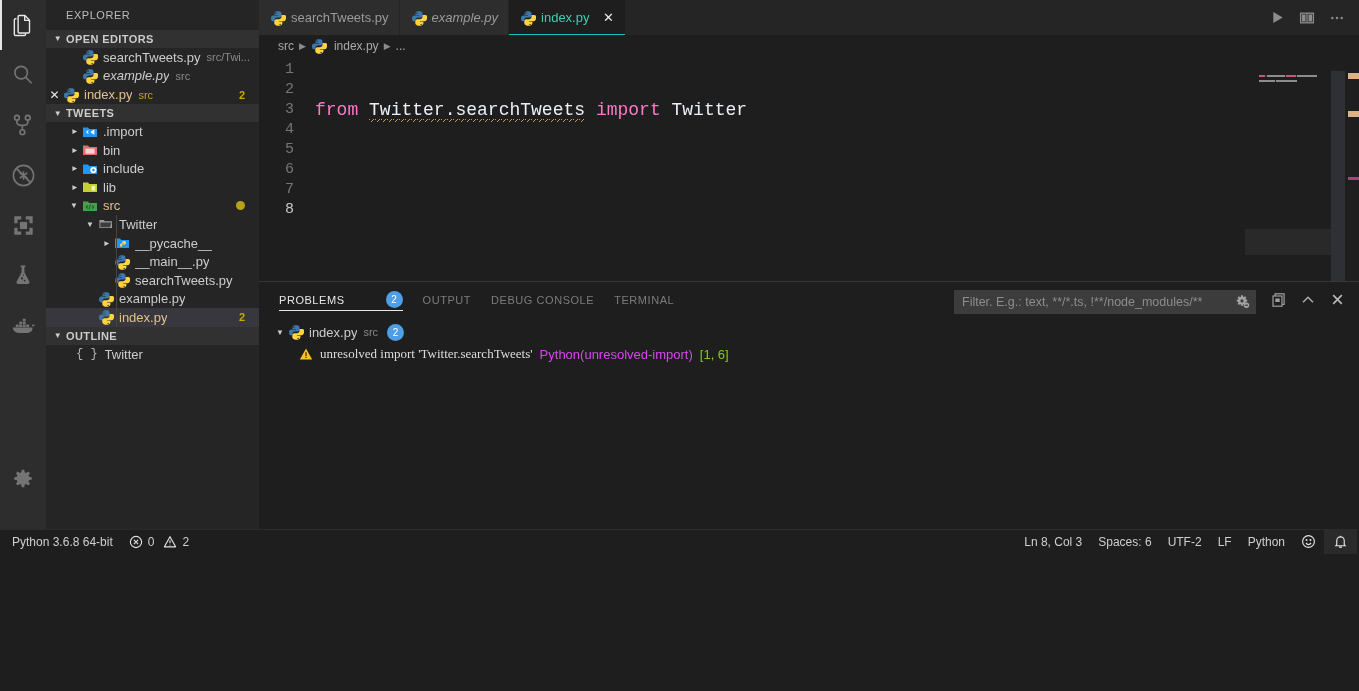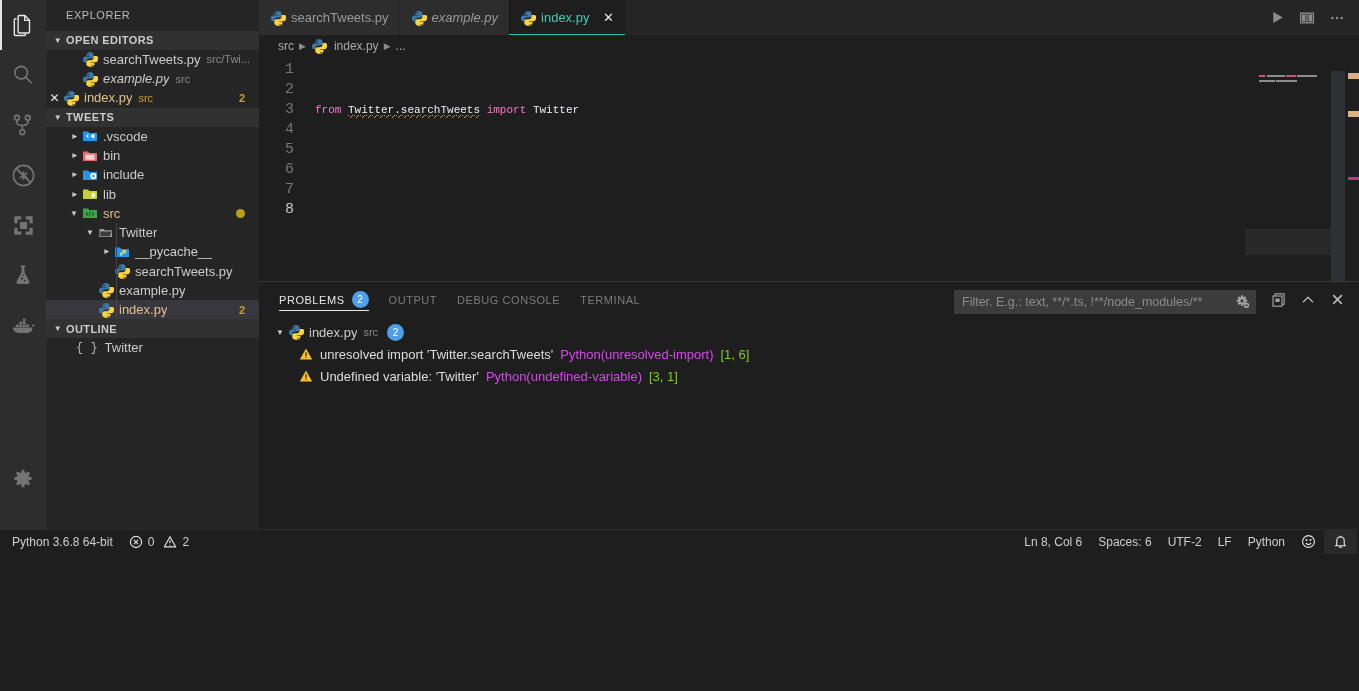--- a/index.html
+++ b/index.html
@@ -106,21 +106,21 @@
   .code-wrap { flex: 1; display: flex; position: relative; min-height: 0; overflow: hidden; }
   .gutter {
     width: 56px; flex-shrink: 0; text-align: right; padding-right: 21px;
     font-family: "Liberation Mono", monospace; font-size: 15px; line-height: 20px;
     color: #767676; padding-top: 3px; user-select: none;
   }
   .gutter div { height: 20px; }
   .gutter div.active-ln { color: #c6c6c6; }
   .code {
     flex: 1; position: relative; padding-top: 3px;
-    font-family: "Liberation Mono", monospace; font-size: 11px; line-height: 20px;
+    font-family: "Liberation Mono", monospace; font-size: 18px; line-height: 20px;
     color: #d4d4d4; white-space: pre; min-width: 0;
   }
   .code .line { height: 20px; position: relative; }
   .kw { color: #ff79c6; }
   .plain { color: #eceff4; }
   .squig {
     background-image: repeating-linear-gradient(135deg, #cc9a54 0, #cc9a54 1.2px, transparent 1.2px, transparent 3px);
     background-position: 0 100%; background-repeat: repeat-x; background-size: 6px 3px;
     padding-bottom: 2px;
     border-bottom: 1px solid rgba(204,154,84,.0);
@@ -141,21 +141,21 @@
   }
 
   
   .panel { height: 248px; background: #1e1e1e; border-top: 1px solid #383838; display: flex; flex-direction: column; flex-shrink: 0; }
   .panel-header { height: 35px; display: flex; align-items: center; padding-left: 20px; flex-shrink: 0; }
   .panel-tab {
     font-size: 11px; letter-spacing: .55px; text-transform: uppercase;
     color: #7c7c7c; margin-right: 20px; display: flex; align-items: center;
     height: 35px; position: relative;
   }
-  .panel-tab.active { color: #e7e7e7; }
+  .panel-tab.active { color: #e7e7e7; gap: 34px; }
   .panel-tab.active::after {
     content: ""; position: absolute; left: 0; right: 0; bottom: 6px; height: 1px; background: #e7e7e7;
   }
   .pill {
     margin-left: 7px; background: #4d9fe8; color: #ffffff; font-size: 10px;
     border-radius: 9px; min-width: 17px; height: 17px; padding: 0 5px;
     display: inline-flex; align-items: center; justify-content: center;
     font-weight: normal; letter-spacing: 0;
   }
   .panel-actions { margin-left: auto; display: flex; align-items: flex-end; padding-right: 8px; gap: 1px; }
@@ -167,21 +167,21 @@
     flex: 1; background: transparent; border: none; outline: none;
     color: #cccccc; font-size: 12.5px; font-family: "Liberation Sans", sans-serif;
   }
   .filter-box input::placeholder { color: #8d8d8d; }
   .p-action { width: 28px; height: 28px; display: flex; align-items: center; justify-content: center; opacity: .8; }
 
   .problems-list { flex: 1; padding-top: 4px; overflow: hidden; }
   .prob-file { height: 22px; display: flex; align-items: center; padding-left: 13px; font-size: 13px; }
   .prob-file .fname { color: #cccccc; }
   .prob-row { height: 22px; display: flex; align-items: center; padding-left: 40px; font-size: 13px; }
-  .prob-msg { color: #dddddd; margin-left: 7px; }
+  .prob-msg { color: #dddddd; margin-left: 7px; font-family: Liberation Serif, serif; }
   .prob-src { color: #d946ef; margin-left: 7px; }
   .prob-pos { color: #84cc16; margin-left: 7px; }
 
   
   .statusbar {
     height: 24px; background: #1e1e1e; border-top: 1px solid #2b2b2b;
     display: flex; align-items: center; color: #cfcfcf; font-size: 12px; flex-shrink: 0;
   }
   .sb-item { padding: 0 8px; height: 24px; display: flex; align-items: center; gap: 5px; white-space: nowrap; }
   .sb-left { display: flex; align-items: center; padding-left: 4px; }
@@ -320,21 +320,21 @@
 
       <div class="tree-row">
         <span class="pad" style="width:20px"></span>
         <span class="twisty collapsed">▼</span>
         <span>
           <svg class="ico" viewBox="0 0 16 16">
               <path fill="#2196f3" d="M1 3.4h5l1.3 1.5H15v8.2H1z"></path>
               <path fill="#ffffff" d="M10.6 6.4l1.8-1v5.3l-1.8-1-2-1.2.7-.5-.7-.5zM6.4 7.2l-.9.8.9.8v1.5l-2.4-2.3L6.4 5.7z"></path>
             </svg>
         </span>
-        <span class="fname">.vscode</span>
+        <span class="fname">.import</span>
       </div>
 
       <div class="tree-row">
         <span class="pad" style="width:20px"></span>
         <span class="twisty collapsed">▼</span>
         <span>
           <svg class="ico" viewBox="0 0 16 16">
               <path fill="#e06c6c" d="M1 3.4h5l1.3 1.5H15v8.2H1z"></path>
               <path fill="#f8d0d0" d="M3.4 6.6h9.2v5.1H3.4z"></path>
             </svg>
@@ -399,20 +399,31 @@
         <span class="twisty collapsed">▼</span>
         <span>
           <svg class="ico" viewBox="0 0 16 16">
               <path fill="#2196f3" d="M1 3.4h5l1.3 1.5H15v8.2H1z"></path>
               <path fill="#fdd340" d="M10.1 6.1c-1.1 0-1.9.4-1.9 1.3v.9h2v.3H7.3c-.7 0-1.3.5-1.3 1.6s.6 1.6 1.3 1.6h.7v-1c0-.8.6-1.4 1.4-1.4h1.5c.6 0 1.1-.5 1.1-1.1V7.4c0-.7-.6-1.2-1.3-1.3h-.6z"></path>
             </svg>
         </span>
         <span class="fname">__pycache__</span>
       </div>
 
+      <div class="tree-row">
+        <span class="indent-guide" style="left:70px"></span>
+        <span class="pad" style="width:68px"></span>
+        <span>
+          <svg class="ico" viewBox="0 0 16 16">
+              <path fill="#3c78aa" d="M7.9 1.3c-1.9 0-3.4.5-3.4 2.2v1.6h3.5v.5H3.2c-1.2 0-2.2.9-2.2 2.8s1 2.9 2.2 2.9h1.2V9.9c0-1.3 1.1-2.4 2.4-2.4h2.7c1.1 0 2-.9 2-2V3.5c0-1.2-1-2.1-2.2-2.2h-1.4zM6 2.6c.4 0 .7.3.7.7s-.3.7-.7.7-.7-.3-.7-.7.3-.7.7-.7z"></path>
+              <path fill="#fdd340" d="M11.5 5.4v1.4c0 1.4-1.2 2.5-2.5 2.5H6.3c-1.1 0-2 .9-2 2v2c0 1.1 1 1.8 2 2.1 1.3.4 2.6.5 4.1 0 1-.3 2-.9 2-2.1v-1.6H8.9v-.5h4.9c1.2 0 1.7-.8 2.1-2.1.4-1.3.4-2.5 0-3.2-.3-.6-.9-1-2.1-1h-2.3zm-1.4 8.3c.4 0 .7.3.7.7s-.3.7-.7.7-.7-.3-.7-.7.3-.7.7-.7z"></path>
+            </svg>
+        </span>
+        <span class="fname">__main__.py</span>
+      </div>
 
       <div class="tree-row">
         <span class="indent-guide" style="left:70px"></span>
         <span class="pad" style="width:68px"></span>
         <span>
           <svg class="ico" viewBox="0 0 16 16">
               <path fill="#3c78aa" d="M7.9 1.3c-1.9 0-3.4.5-3.4 2.2v1.6h3.5v.5H3.2c-1.2 0-2.2.9-2.2 2.8s1 2.9 2.2 2.9h1.2V9.9c0-1.3 1.1-2.4 2.4-2.4h2.7c1.1 0 2-.9 2-2V3.5c0-1.2-1-2.1-2.2-2.2h-1.4zM6 2.6c.4 0 .7.3.7.7s-.3.7-.7.7-.7-.3-.7-.7.3-.7.7-.7z"></path>
               <path fill="#fdd340" d="M11.5 5.4v1.4c0 1.4-1.2 2.5-2.5 2.5H6.3c-1.1 0-2 .9-2 2v2c0 1.1 1 1.8 2 2.1 1.3.4 2.6.5 4.1 0 1-.3 2-.9 2-2.1v-1.6H8.9v-.5h4.9c1.2 0 1.7-.8 2.1-2.1.4-1.3.4-2.5 0-3.2-.3-.6-.9-1-2.1-1h-2.3zm-1.4 8.3c.4 0 .7.3.7.7s-.3.7-.7.7-.7-.3-.7-.7.3-.7.7-.7z"></path>
             </svg>
         </span>
@@ -630,32 +641,20 @@
                   <path fill="#fbc02d" d="M8 1.6l7 12.6H1z"></path>
                   <rect x="7.3" y="5.9" width="1.4" height="4.4" fill="#3a3000"></rect>
                   <rect x="7.3" y="11.1" width="1.4" height="1.4" fill="#3a3000"></rect>
                 </svg>
             </span>
             <span class="prob-msg">unresolved import 'Twitter.searchTweets'</span>
             <span class="prob-src">Python(unresolved-import)</span>
             <span class="prob-pos">[1, 6]</span>
           </div>
 
-          <div class="prob-row">
-            <span>
-              <svg width="14" height="14" viewBox="0 0 16 16">
-                  <path fill="#fbc02d" d="M8 1.6l7 12.6H1z"></path>
-                  <rect x="7.3" y="5.9" width="1.4" height="4.4" fill="#3a3000"></rect>
-                  <rect x="7.3" y="11.1" width="1.4" height="1.4" fill="#3a3000"></rect>
-                </svg>
-            </span>
-            <span class="prob-msg">Undefined variable: 'Twitter'</span>
-            <span class="prob-src">Python(undefined-variable)</span>
-            <span class="prob-pos">[3, 1]</span>
-          </div>
         </div>
       </div>
     </div>
   </div>
 
   <div class="statusbar">
     <div class="sb-left">
       <div class="sb-item">
         <span>Python 3.6.8 64-bit</span>
       </div>
@@ -671,21 +670,21 @@
           <svg width="14" height="14" viewBox="0 0 16 16" fill="none" stroke="#e4e4e4" stroke-width="1.3">
             <path d="M8 1.9l6.4 11.6H1.6z" stroke-linejoin="round"></path>
               <path d="M8 5.9v3.6M8 11.2v.9"></path>
           </svg>
         </span>
         <span>2</span>
       </div>
     </div>
     <div class="sb-right">
       <div class="sb-item">
-        <span>Ln 8, Col 6</span>
+        <span>Ln 8, Col 3</span>
       </div>
       <div class="sb-item">
         <span>Spaces: 6</span>
       </div>
       <div class="sb-item">
         <span>UTF-2</span>
       </div>
       <div class="sb-item">
         <span>LF</span>
       </div>

